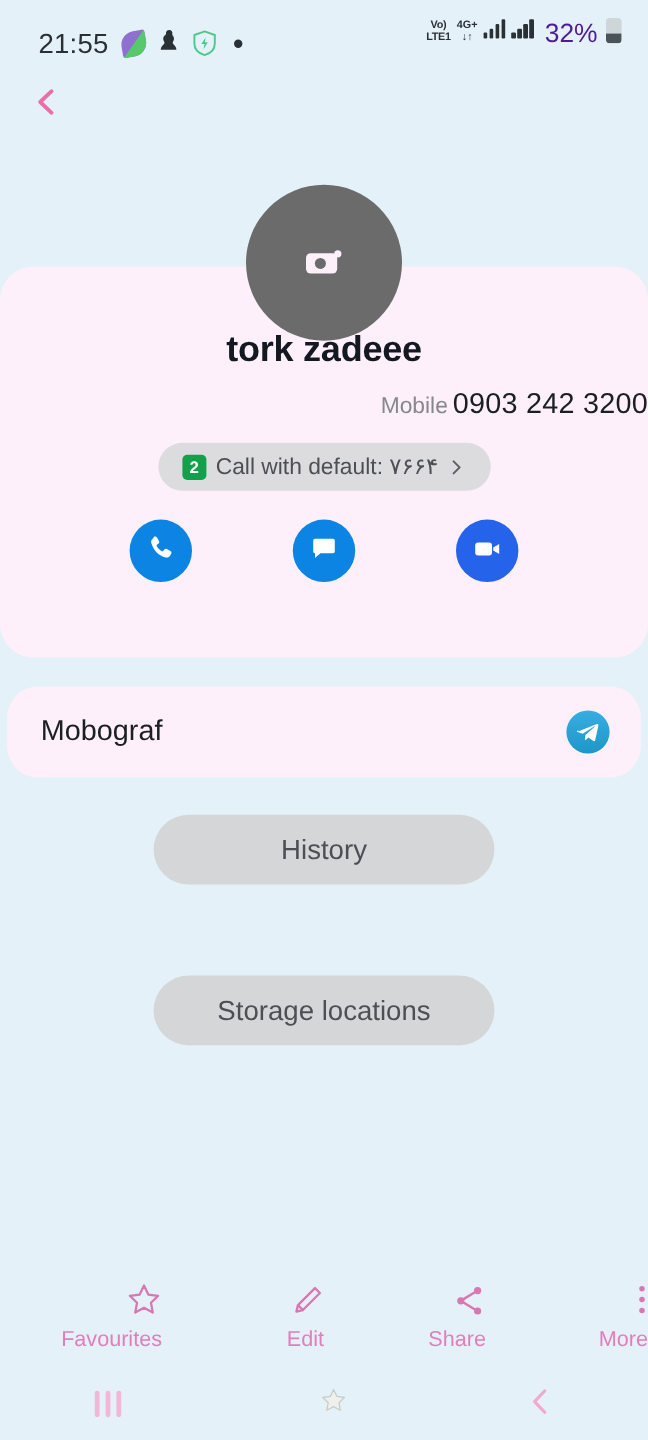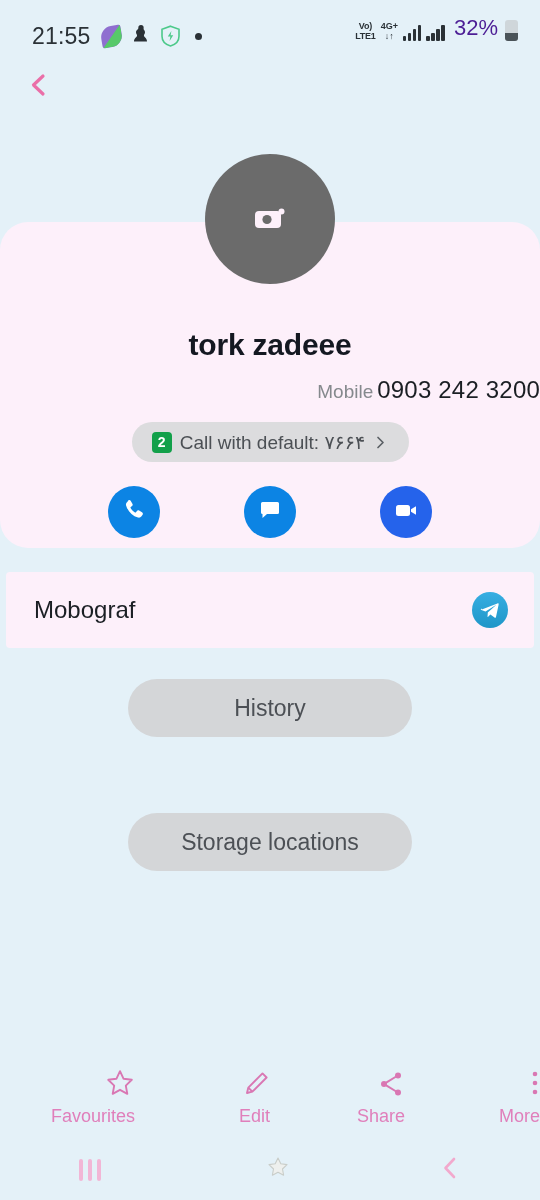--- a/index.html
+++ b/index.html
@@ -23,21 +23,21 @@
     justify-content: space-between;
     padding: 0 22px 0 32px;
   }
   .sb-left { display: flex; align-items: center; gap: 10px; margin-top: 16px; }
   .sb-time {
     font-size: 23px;
     color: #2a3136;
     letter-spacing: 0.2px;
     font-family: "Liberation Sans", sans-serif;
   }
-  .sb-right { display: flex; align-items: flex-end; gap: 5px; }
+  .sb-right { display: flex; align-items: flex-start; gap: 5px; }
   .leaf-icon {
     width: 21px; height: 21px;
     position: relative;
     display: inline-block;
   }
   .leaf-icon .l1, .leaf-icon .l2 {
     position: absolute; inset: 0;
     border-radius: 55% 10% 55% 10%;
   }
   .leaf-icon .l1 { background:#8f6fd0; transform: rotate(-10deg); }
@@ -95,21 +95,21 @@
     border-radius: 50%;
     background: #6b6b6b;
     display:flex; align-items:center; justify-content:center;
   }
   .cam-icon { width: 34px; height: 28px; }
   .contact-name {
     text-align:center;
     font-size: 30px;
     font-weight: bold;
     color: #141821;
-    margin-top: 106px;
+    margin-top: 53px;
     letter-spacing: -0.2px;
   }
   .phone-line {
     text-align:right;
     margin-top: 14px;
     white-space: nowrap;
   }
   .phone-label { font-size: 19px; color:#85898d; }
   .phone-number { font-size: 24px; color:#1b1f24; margin-left: 4px; letter-spacing:0.2px;}
   .default-chip {
@@ -143,21 +143,21 @@
   .bg-msg  { background:#0c84e4; }
   .bg-video{ background:#2563eb; }
 
   
   .app-card {
     position:absolute;
     left: 6px; right: 6px;
     top: 572px;
     height: 76px;
     background:#fdf0fa;
-    border-radius: 4px;
+    border-radius: 26px;
     display:flex; align-items:center; justify-content:space-between;
     padding: 0 26px 0 28px;
   }
   .app-label { font-size: 24px; color:#1b1f24; }
   .tg-circle {
     width: 36px; height: 36px; border-radius:50%;
     background: linear-gradient(180deg,#37aee2,#1e96c8);
     display:flex; align-items:center; justify-content:center;
   }
 

